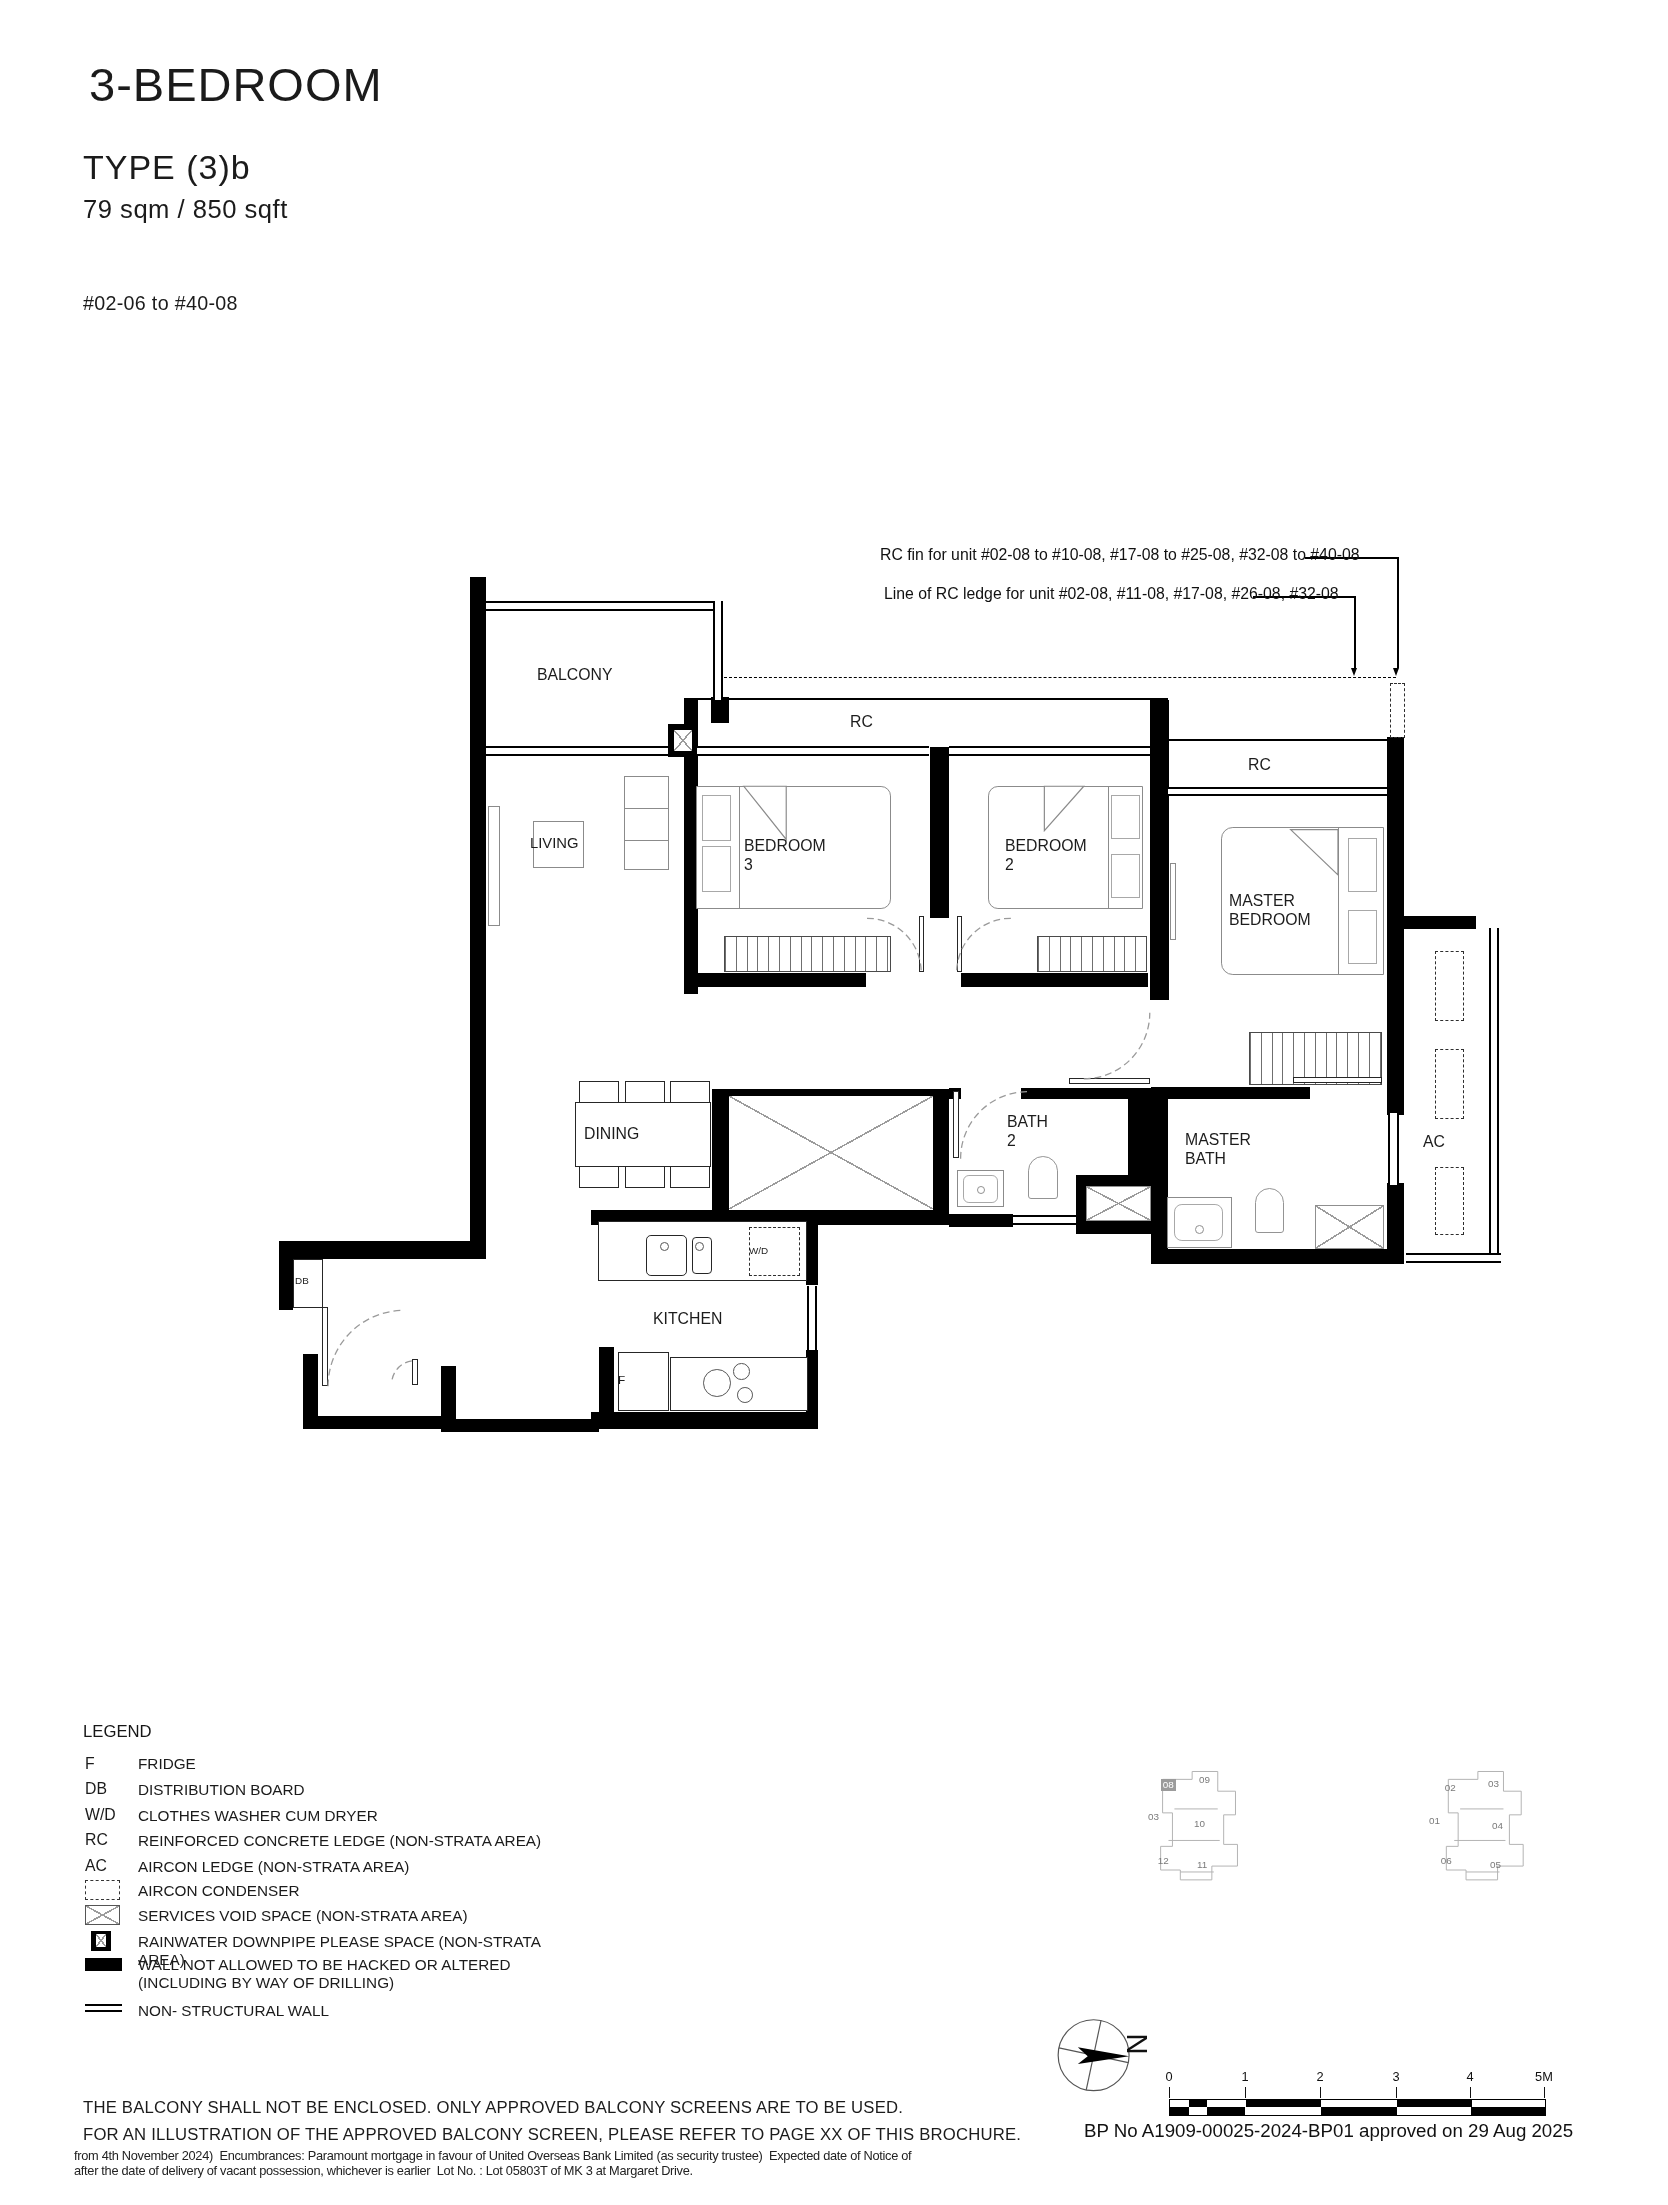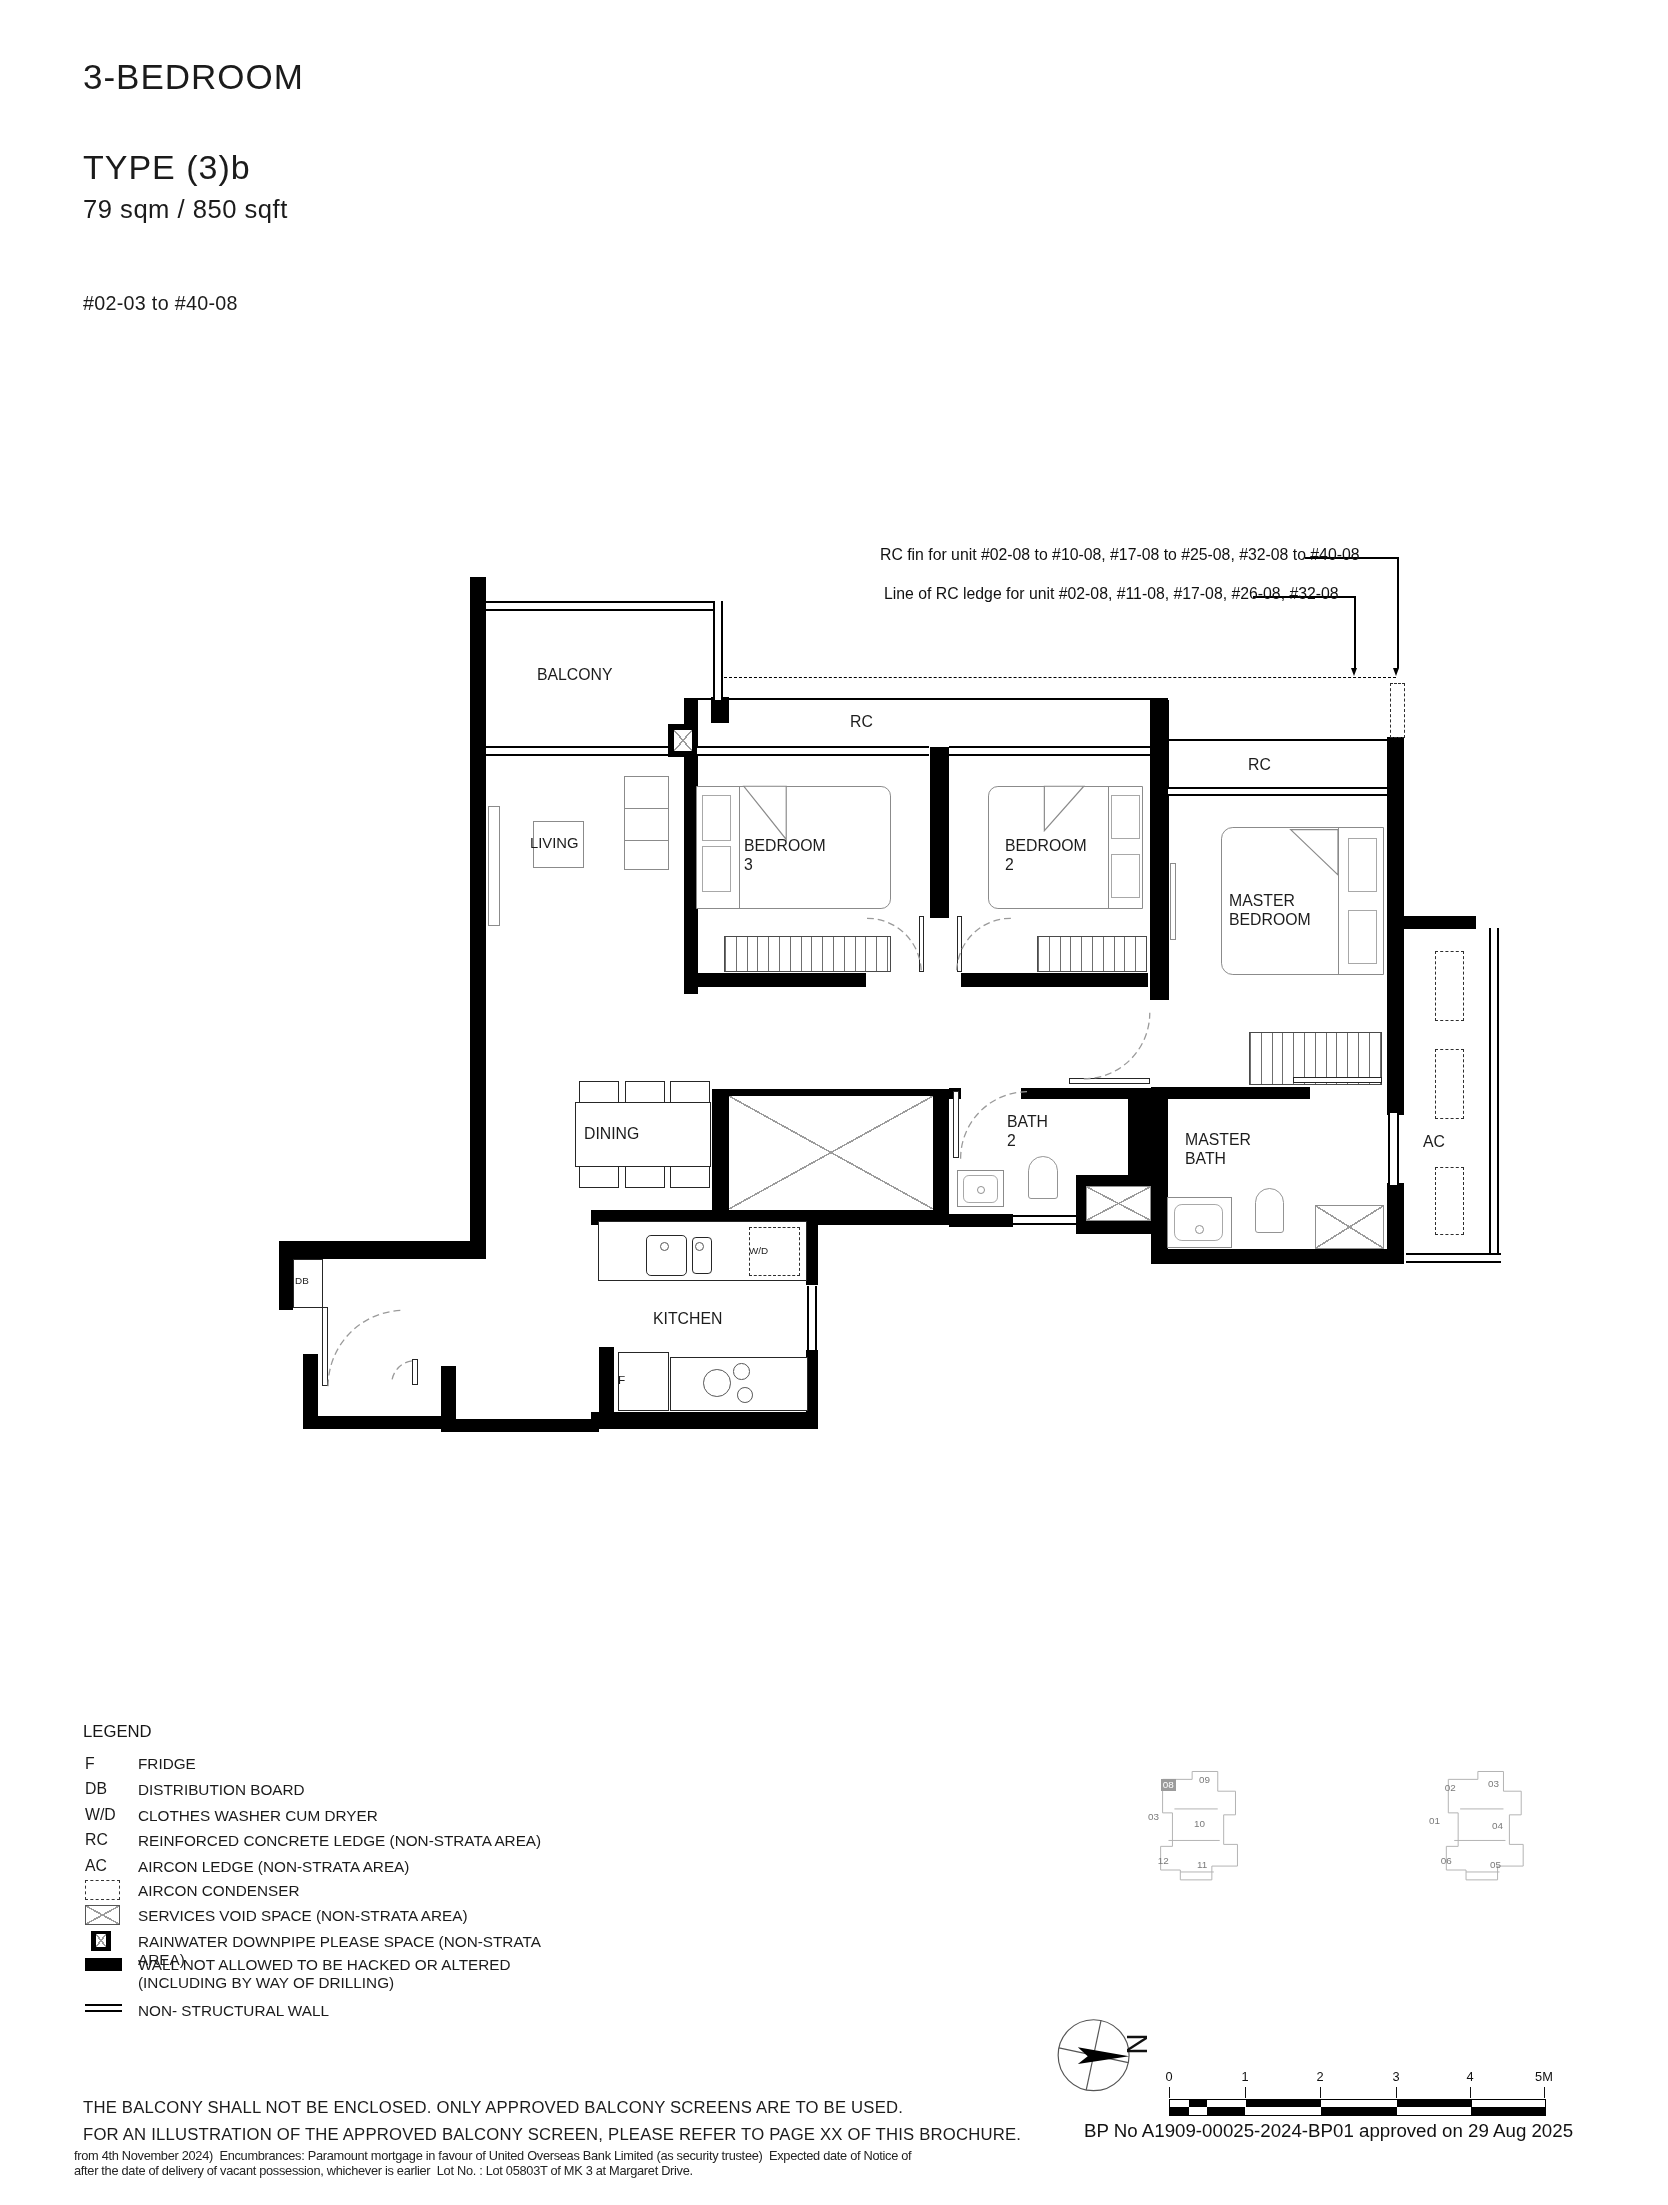--- a/index.html
+++ b/index.html
@@ -47,24 +47,24 @@
   .sb-num{position:absolute;font-size:12.8px;color:#111;transform:translateX(-50%)}
   .sb-tick{position:absolute;width:1px;height:11.8px;background:#111}
   .sb-cell{position:absolute;height:7.9px}
   .nletter{position:absolute;font-size:29.6px;font-weight:300;color:#111;transform:rotate(90deg)}
 </style>
 </head>
 <body>
 
 <div class="page">
 
-  <div class="hdr" style="left:83px;top:57px;font-size:35px">3-BEDROOM</div>
+  <div class="hdr" style="left:89px;top:57px;font-size:47px">3-BEDROOM</div>
   <div class="hdr" style="left:83px;top:148px;font-size:34px">TYPE (3)b</div>
   <div class="hdr" style="left:83px;top:195px;font-size:25.6px;letter-spacing:0.5px">79 sqm / 850 sqft</div>
-  <div class="hdr" style="left:83px;top:292px;font-size:19.7px;letter-spacing:0.3px">#02-03 to #40-08</div>
+  <div class="hdr" style="left:83px;top:292px;font-size:19.7px;letter-spacing:0.3px">#02-06 to #40-08</div>
 
   <div class="abs" style="left:0;top:0;width:1387px;height:1576px">
 
     <div class="w" style="left:470px;top:577px;width:15.8px;height:664px"></div>
     <div class="w" style="left:711px;top:697px;width:17.7px;height:25.6px"></div>
     <div class="w" style="left:684px;top:698px;width:13.8px;height:296px"></div>
     <div class="w" style="left:930px;top:747px;width:18.7px;height:171px"></div>
     <div class="w" style="left:1150px;top:700px;width:18.7px;height:300px"></div>
     <div class="w" style="left:1387px;top:737px;width:16.7px;height:378px"></div>
     <div class="w" style="left:1387px;top:1183px;width:16.7px;height:81px"></div>

